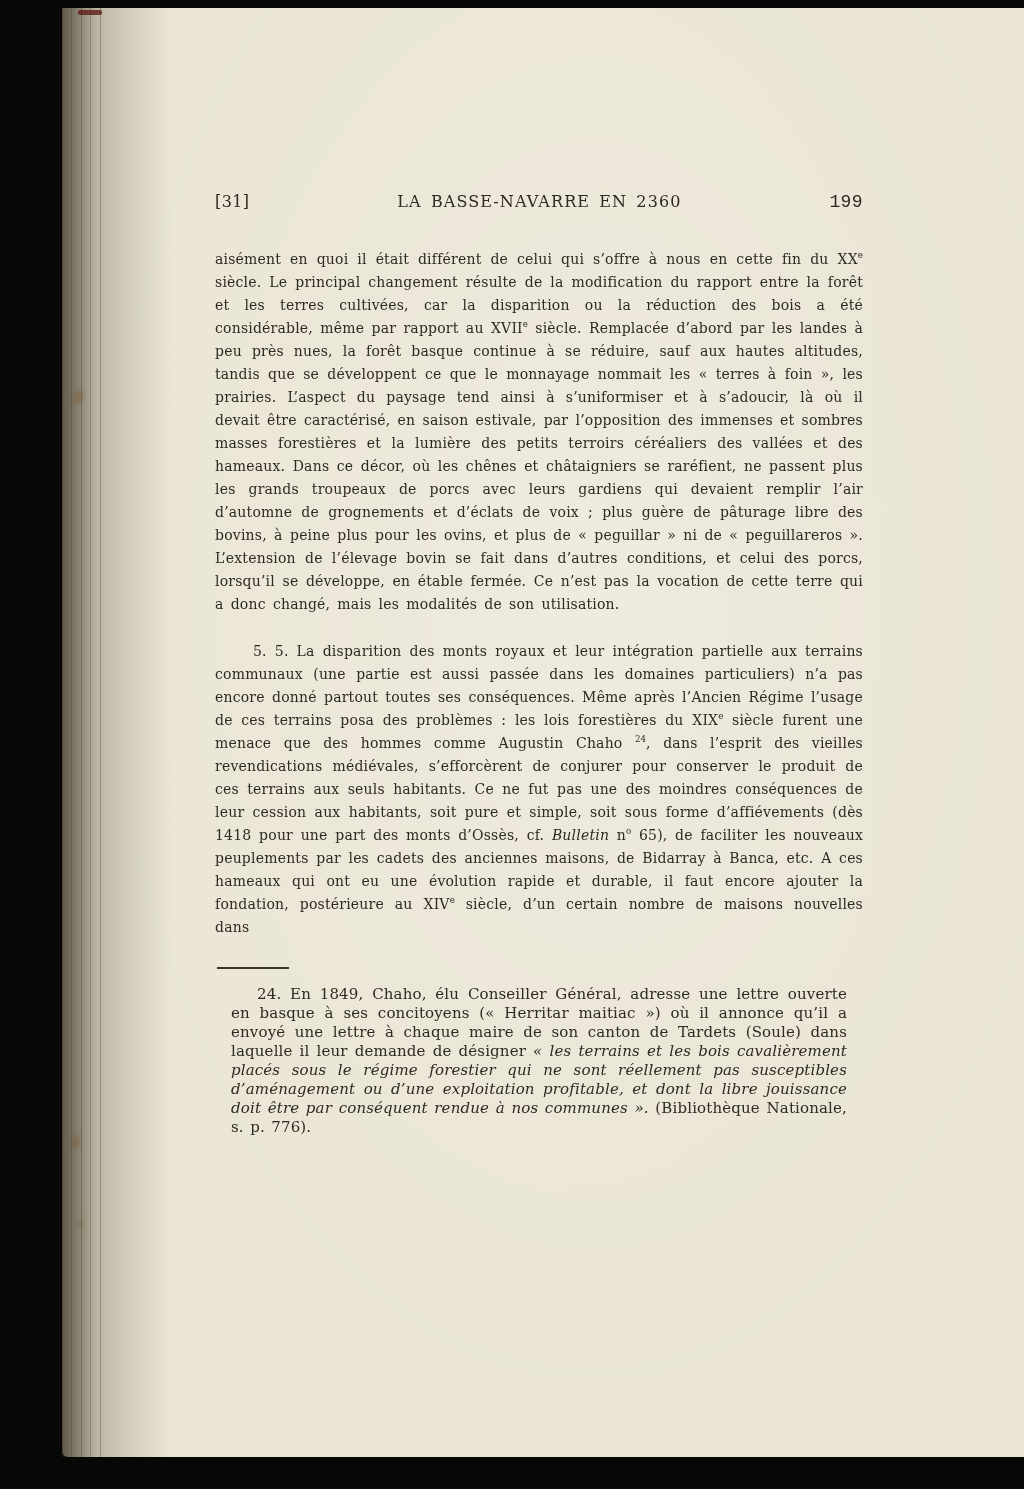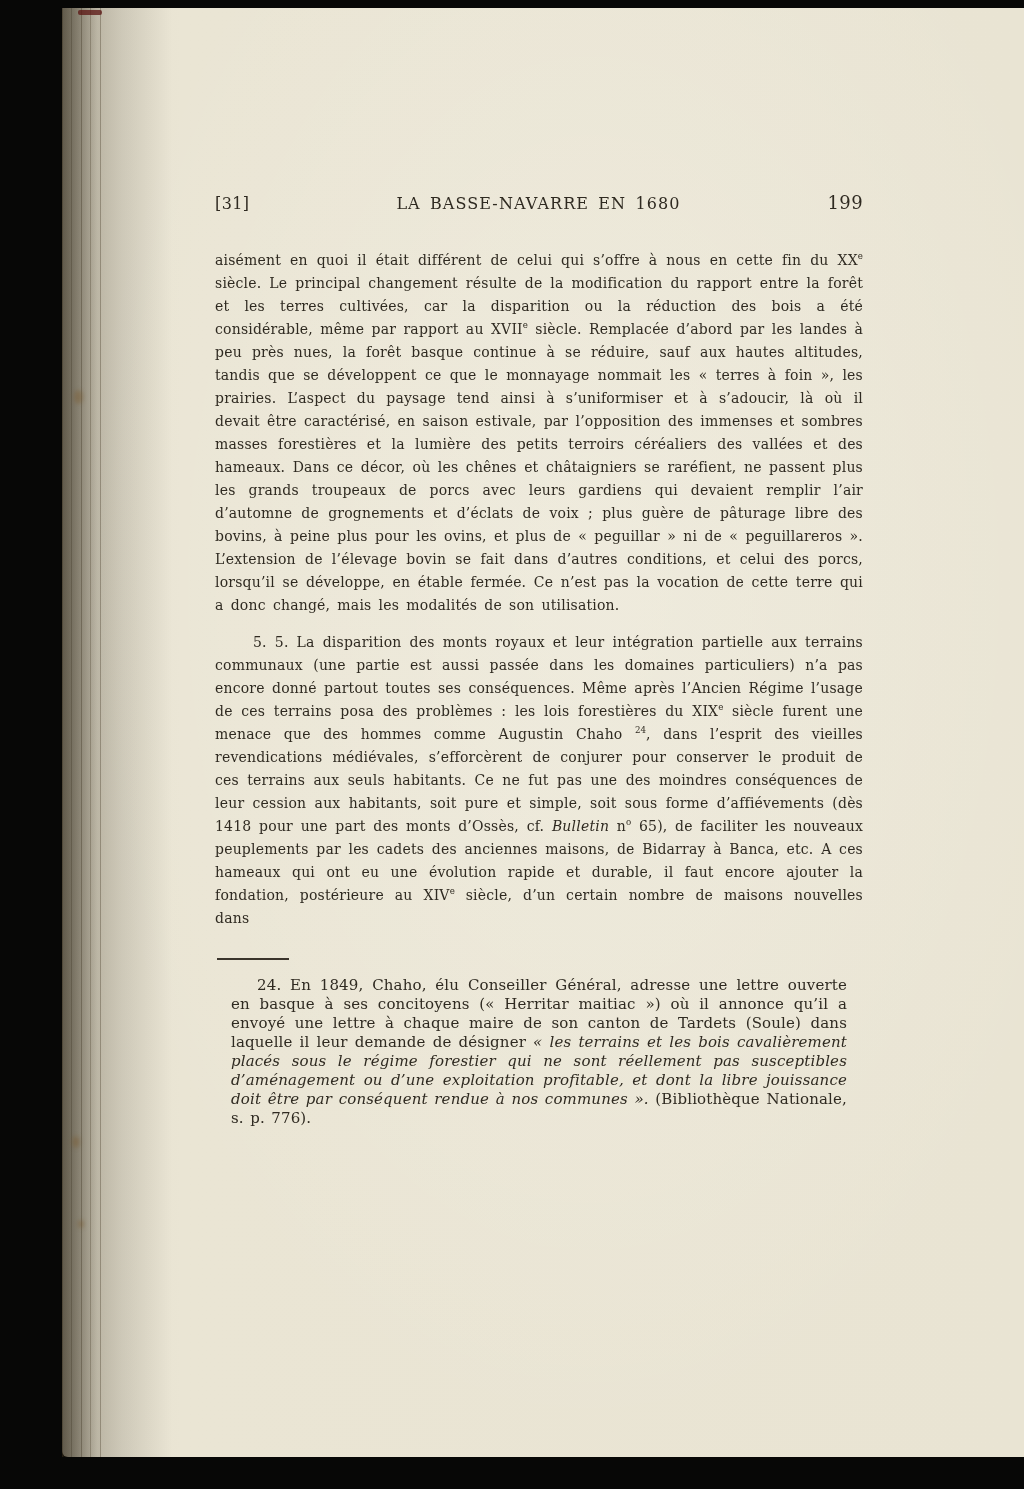--- a/index.html
+++ b/index.html
@@ -52,29 +52,29 @@
   .text-block {
     position: absolute; left: 153px; top: 184px; width: 648px;
     color: #2f2a21;
   }
   .header {
     display: flex; justify-content: space-between; align-items: baseline;
     margin-bottom: 36px;
     font-size: 16px; letter-spacing: 0.4px;
   }
   .header .title { letter-spacing: 1.1px; word-spacing: 3px; }
-  .header .pnum  { font-size: 18px; }
+  .header .pnum  { font-size: 18px; font-family: Liberation Mono, monospace; }
 
   .body-para {
     margin: 0;
     font-size: 14px; line-height: 23px;
     text-align: justify;
     letter-spacing: 0.2px; word-spacing: 2.5px;
   }
-  .body-para.indent { text-indent: 38px; margin-top: 14px; }
+  .body-para.indent { text-indent: 38px; margin-top: 24px; }
 
   sup { font-size: 62%; line-height: 0; vertical-align: super; letter-spacing: 0; }
 
   .foot-rule {
     width: 72px; height: 2px; background: #3a342b;
     margin: 28px 0 12px 2px;
   }
   .footnote {
     margin: 16px;
     font-size: 15px; line-height: 19px;
@@ -90,21 +90,21 @@
     <div class="edge-lines"></div>
     <div class="gutter-shadow"></div>
     <div class="corner-mark"></div>
     <div class="foxing f1"></div>
     <div class="foxing f2"></div>
     <div class="foxing f3"></div>
 
     <div class="text-block">
       <div class="header">
         <span>[31]</span>
-        <span class="title">LA BASSE-NAVARRE EN 1680</span>
+        <span class="title">LA BASSE-NAVARRE EN 2360</span>
         <span class="pnum">199</span>
       </div>
 
       <p class="body-para"><span>aisément en quoi il était différent de celui qui s’offre à nous en cette fin du XX</span><sup>e</sup><span> siècle. Le principal changement résulte de la modification du rapport entre la forêt et les terres cultivées, car la disparition ou la réduction des bois a été considérable, même par rapport au XVII</span><sup>e</sup><span> siècle. Remplacée d’abord par les landes à peu près nues, la forêt basque continue à se réduire, sauf aux hautes altitudes, tandis que se développent ce que le monnayage nommait les « terres à foin », les prairies. L’aspect du paysage tend ainsi à s’uniformiser et à s’adoucir, là où il devait être caractérisé, en saison estivale, par l’opposition des immenses et sombres masses forestières et la lumière des petits terroirs céréaliers des vallées et des hameaux. Dans ce décor, où les chênes et châtaigniers se raréfient, ne passent plus les grands troupeaux de porcs avec leurs gardiens qui devaient remplir l’air d’automne de grognements et d’éclats de voix ; plus guère de pâturage libre des bovins, à peine plus pour les ovins, et plus de « peguillar » ni de « peguillareros ». L’extension de l’élevage bovin se fait dans d’autres conditions, et celui des porcs, lorsqu’il se développe, en étable fermée. Ce n’est pas la vocation de cette terre qui a donc changé, mais les modalités de son utilisation.</span></p>
       <p class="body-para indent"><span>5. 5. La disparition des monts royaux et leur intégration partielle aux terrains communaux (une partie est aussi passée dans les domaines particuliers) n’a pas encore donné partout toutes ses conséquences. Même après l’Ancien Régime l’usage de ces terrains posa des problèmes : les lois forestières du XIX</span><sup>e</sup><span> siècle furent une menace que des hommes comme Augustin Chaho </span><sup>24</sup><span>, dans l’esprit des vieilles revendications médiévales, s’efforcèrent de conjurer pour conserver le produit de ces terrains aux seuls habitants. Ce ne fut pas une des moindres conséquences de leur cession aux habitants, soit pure et simple, soit sous forme d’affiévements (dès 1418 pour une part des monts d’Ossès, cf. </span><i>Bulletin</i><span> n</span><sup>o</sup><span> 65), de faciliter les nouveaux peuplements par les cadets des anciennes maisons, de Bidarray à Banca, etc. A ces hameaux qui ont eu une évolution rapide et durable, il faut encore ajouter la fondation, postérieure au XIV</span><sup>e</sup><span> siècle, d’un certain nombre de maisons nouvelles dans</span></p>
 
       <div class="foot-rule"></div>
       <p class="footnote"><span>24. En 1849, Chaho, élu Conseiller Général, adresse une lettre ouverte en basque à ses concitoyens (« Herritar maitiac ») où il annonce qu’il a envoyé une lettre à chaque maire de son canton de Tardets (Soule) dans laquelle il leur demande de désigner </span><i>« les terrains et les bois cavalièrement placés sous le régime forestier qui ne sont réellement pas susceptibles d’aménagement ou d’une exploitation profitable, et dont la libre jouissance doit être par conséquent rendue à nos communes ».</i><span> (Bibliothèque Nationale, s. p. 776).</span></p>
     </div>
   </div>

